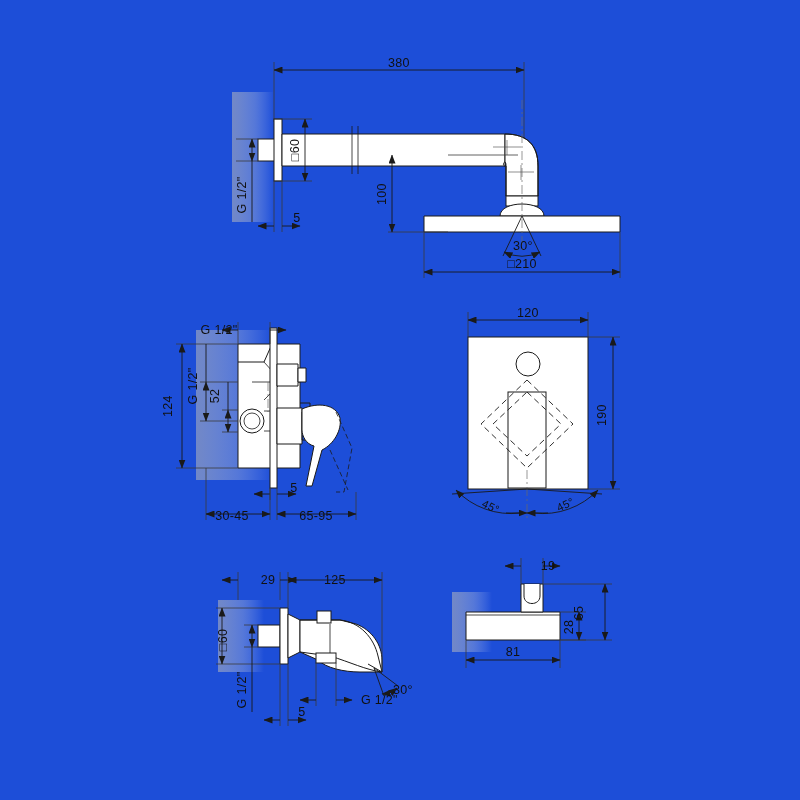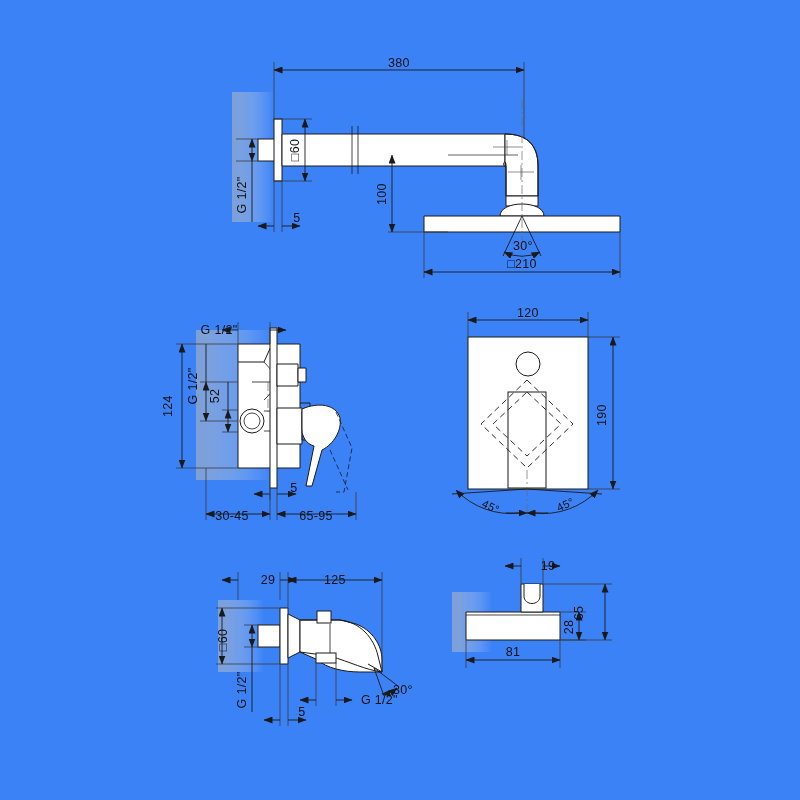--- a/index.html
+++ b/index.html
@@ -10,21 +10,21 @@
   body {
     width: 800px;
     height: 800px;
     font-family: "Liberation Sans", sans-serif;
     overflow: hidden;
   }
   #sheet {
     position: relative;
     width: 800px;
     height: 800px;
-    background: #3b82f6;
+    background: #1d4ed8;
   }
   svg.drw {
     position: absolute;
     left: 0;
     top: 0;
     width: 800px;
     height: 800px;
   }
   .ln { stroke: #1a1a1a; stroke-width: 1; fill: none; }
   .ln-thin { stroke: #1a1a1a; stroke-width: 0.8; fill: none; }

